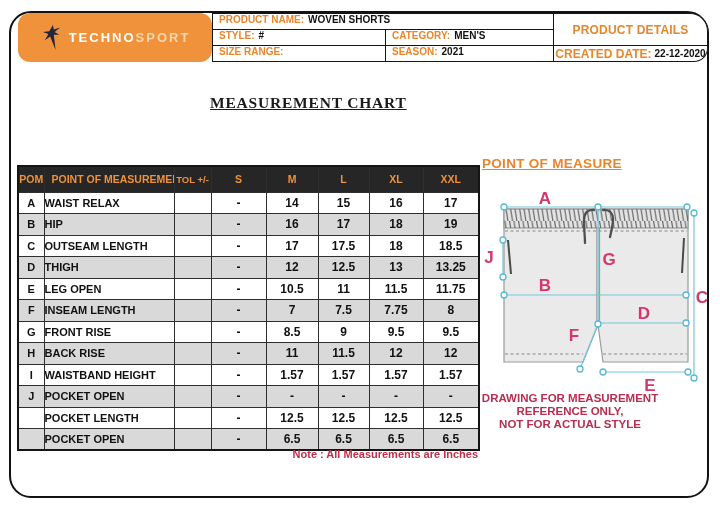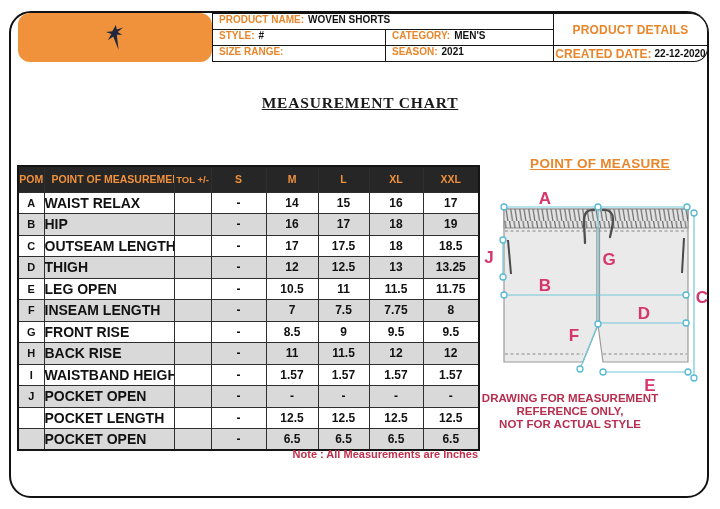--- a/index.html
+++ b/index.html
@@ -47,21 +47,21 @@
     border-bottom:1px solid #151515;
   }
   .created-row {
     height:15px; display:flex; align-items:center; justify-content:center;
   }
   .created-row .lbl { font-size:12px; }
   .created-row .val { font-size:10px; margin-left:3px; }
 
   
   .chart-title {
-    left:210px; top:94px; width:300px; text-align:center;
+    left:210px; top:94px; width:300px; 
     font-family:"Liberation Serif", serif; font-weight:bold; font-size:15.5px;
     letter-spacing:0.8px; color:#1a1a1a; text-decoration:underline;
   }
 
   
   .meas-wrap { left:17px; top:165px; }
   table.meas {
     border-collapse:collapse; table-layout:fixed; width:461px;
     border:2px solid #151515;
   }
@@ -70,52 +70,53 @@
   }
   table.meas thead th {
     background:#262626; color:#F0913C; height:26px;
     font-size:10.5px; font-weight:bold; text-align:center;
   }
   table.meas thead th.c1 { text-align:left; padding-left:7px; }
   table.meas thead th.c2 { font-size:9.5px; }
   table.meas tbody td { height:21.5px; background:#ffffff; }
   table.meas tbody tr:nth-child(even) td { background:#D9D9D9; }
   td.c0 { text-align:center; font-weight:bold; font-size:11px; color:#111; }
-  td.c1 { text-align:left; padding-left:8px; font-weight:bold; font-size:14px; color:#111; }
+  td.c1 { text-align:left; padding-left:8px; font-weight:bold; font-size:11px; color:#111; }
   td.c2, td.c3, td.c4, td.c5, td.c6, td.c7 {
     text-align:center; font-weight:bold; font-size:12px; color:#111;
   }
 
   .note {
     left:17px; top:448px; width:461px; text-align:right;
     color:#C22F4A; font-weight:bold; font-size:11px;
   }
 
   
   .pom-title {
-    left:482px; top:156px; width:236px; text-align:center;
+    left:482px; top:156px; width:236px; 
     color:#E8862B; font-weight:bold; font-size:13.5px;
     text-decoration:underline; letter-spacing:0.3px;
   }
   .drawing { left:482px; top:183px; width:236px; height:212px; }
   .disclaimer {
     left:458px; top:392px; width:224px; text-align:center;
     color:#B72E4F; font-weight:bold; font-size:11.5px; line-height:13px;
   }
 </style>
 </head>
 <body>
 
 <div class="page">
   <div class="page-border"></div>
 
   <div class="abs logo-box">
     <svg width="24" height="27" viewBox="0 0 26 30">
       <path d="M14,1 L15,6 L22,4 L16,9 L21,12 L15,12 L17,29 L11,14 L5,18 L9,11 L3,9 L10,8 Z" fill="#20263D"></path>
     </svg>
+    <span class="brand-text"><span class="brand-part1">TECHNO</span><span class="brand-part2">SPORT</span></span>
   </div>
 
   <div class="abs info-table">
     <div class="info-row">
       <div class="info-cell">
         <span class="lbl">PRODUCT NAME:</span>
         <span class="val">WOVEN SHORTS</span>
       </div>
     </div>
     <div class="info-row">

